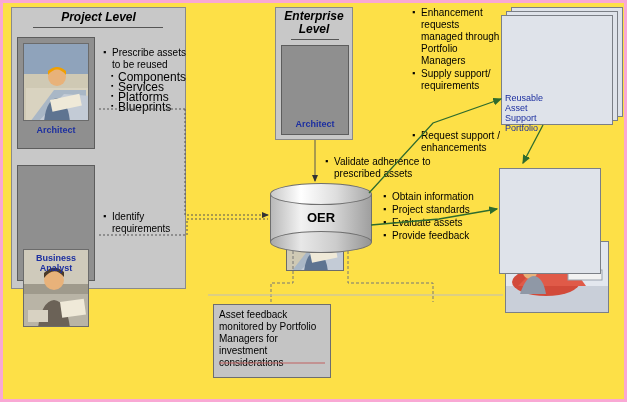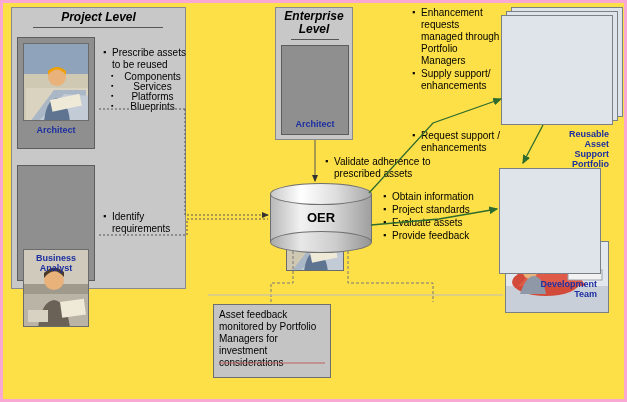--- a/index.html
+++ b/index.html
@@ -17,34 +17,34 @@
   .rolepic{background:#d8d4c8;border:1px solid #6b6b6b;overflow:hidden;position:relative;}
   .rolelabel{color:#1c2fa0;font-size:9px;font-weight:bold;text-align:center;line-height:10px;}
 
   
   .note{background:#c4c4c4;border:1px solid #6e6e6e;font-size:10px;color:#000;line-height:12px;padding:4px 5px;}
 
   
   .blist{font-size:10px;color:#000;line-height:12px;}
   .blist div{position:relative;padding-left:9px;margin-bottom:1px;}
   .blist div:before{content:"\25AA";position:absolute;left:0;top:-1px;font-size:9px;}
-  .sublist{font-size:10px;line-height:10px;margin-left:8px;text-align:center;}
+  .sublist{font-size:12px;line-height:10px;margin-left:8px;}
   .sublist div{position:relative;padding-left:7px;margin-bottom:0;}
   .sublist div:before{content:"\25AA";position:absolute;left:0;top:-1px;font-size:7px;}
 
   
   .cyl-body{background:linear-gradient(to right,#b9b9b9 0%,#f2f2f2 30%,#d9d9d9 60%,#9f9f9f 100%);border-left:1px solid #6f6f6f;border-right:1px solid #6f6f6f;}
   .cyl-top{background:linear-gradient(to right,#c9c9c9 0%,#ffffff 30%,#dedede 65%,#a8a8a8 100%);border:1px solid #6f6f6f;border-radius:50%;}
   .cyl-bot{background:linear-gradient(to right,#a9a9a9 0%,#e8e8e8 30%,#cccccc 65%,#949494 100%);border:1px solid #6f6f6f;border-radius:50%;}
   .cyl-label{font-size:13px;font-weight:bold;color:#000;text-align:center;}
 
   
   .stack{background:#dfe3ea;border:1px solid #7b7f86;}
   .stackpic{background:#cfd8e4;border:1px solid #7b7f86;overflow:hidden;position:relative;}
-  .bluelabel{color:#1c2fa0;font-size:9px;font-weight:bold;text-align:right;line-height:10px;margin-top:36px;}
+  .bluelabel{color:#1c2fa0;font-size:9px;font-weight:normal;text-align:left;line-height:10px;}
 
   
   .devbox{background:#dfe3ea;border:1px solid #7b7f86;}
 
   svg.overlay{position:absolute;left:0;top:0;width:627px;height:402px;pointer-events:none;}
 </style>
 </head>
 <body>
 
 <div id="canvas">
@@ -162,33 +162,29 @@
   </div>
   <div class="abs bluelabel" style="left:502px;top:90px;width:104px;">
     <span>Reusable</span><br>
     <span>Asset</span><br>
     <span>Support</span><br>
     <span>Portfolio</span>
   </div>
 
   <div class="abs blist" style="left:409px;top:4px;width:90px;">
     <div>Enhancement requests managed through Portfolio Managers</div>
-    <div>Supply support/ enhancements</div>
+    <div>Supply support/ requirements</div>
   </div>
 
   <div class="abs blist" style="left:409px;top:127px;width:110px;">
     <div>Request support / enhancements</div>
   </div>
 
   <div class="abs devbox" style="left:496px;top:165px;width:102px;height:106px;"></div>
 
-  <div class="abs bluelabel" style="left:500px;top:240px;width:94px;">
-    <span>Development</span><br>
-    <span>Team</span>
-  </div>
 
   <div class="abs note" style="left:210px;top:301px;width:118px;height:74px;">Asset feedback monitored by Portfolio Managers for investment considerations</div>
 
   <svg class="overlay">
     <defs>
       <marker id="arr" markerWidth="7" markerHeight="7" refX="6" refY="3" orient="auto">
         <path d="M0,0 L7,3 L0,6 z" fill="#333"></path>
       </marker>
       <marker id="arrg" markerWidth="7" markerHeight="7" refX="6" refY="3" orient="auto">
         <path d="M0,0 L7,3 L0,6 z" fill="#2e6b2e"></path>

